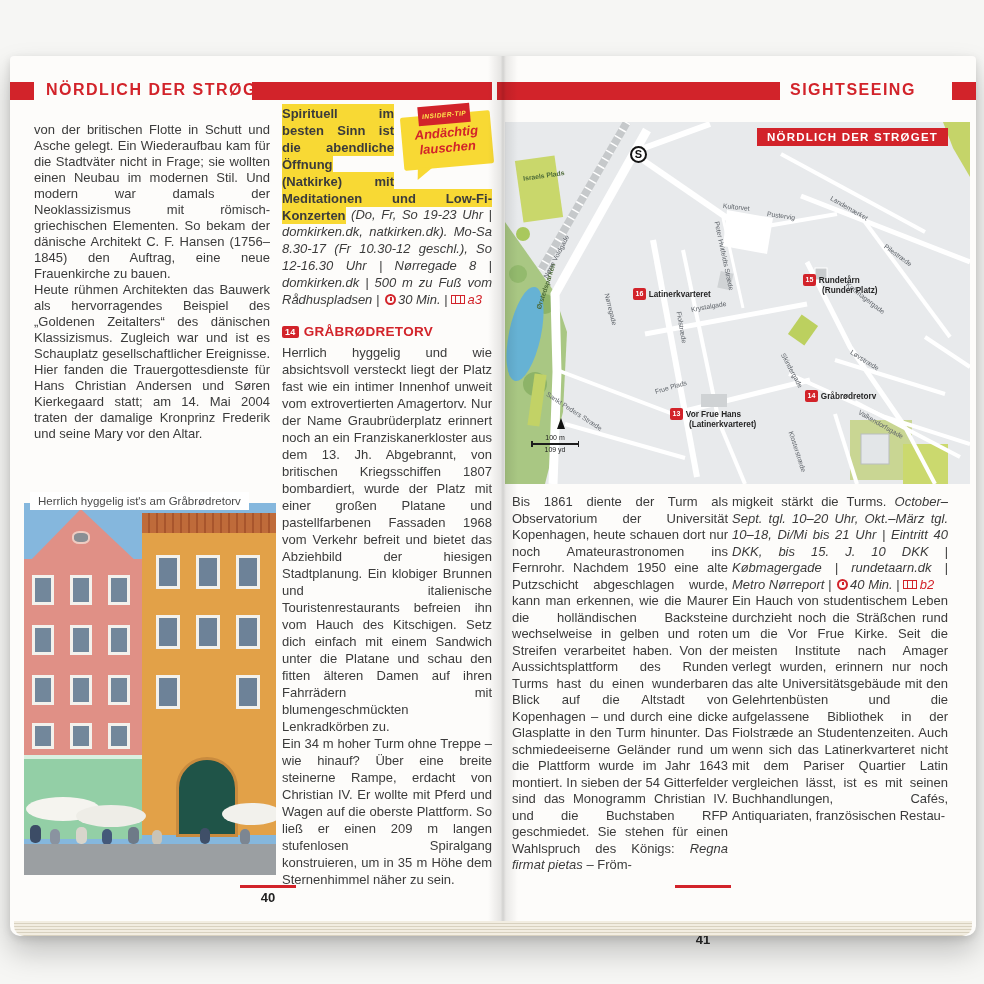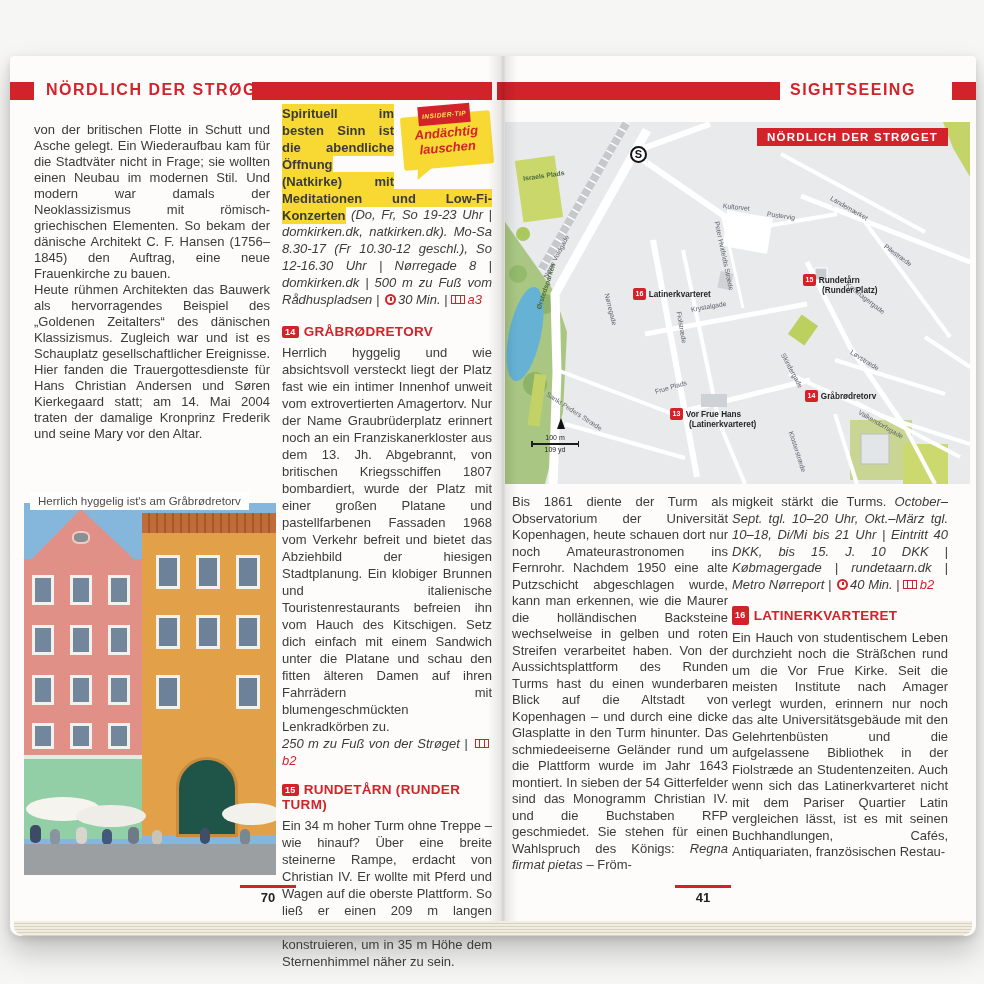--- a/index.html
+++ b/index.html
@@ -132,32 +132,26 @@
           <div>lauschen</div>
         </div>
       </div>
       <span class="hl">Spirituell im besten Sinn ist die abendliche Öffnung (Natkirke) mit Meditationen und Low-Fi-Konzerten</span><span class="it"> (Do, Fr, So 19-23 Uhr | domkirken.dk, natkirken.dk). Mo-Sa 8.30-17 (Fr 10.30-12 geschl.), So 12-16.30 Uhr | Nørregade 8 | domkirken.dk | 500 m zu Fuß vom Rådhuspladsen | </span><span class="ic-clock"></span><span class="it">30 Min. </span><span>|</span><span class="ic-map"></span><span class="it red">a3</span>
     </div>
 
     <div class="sec-head" style="margin-top:16px">
       <span class="numbadge">14</span><span>GRÅBRØDRETORV</span>
     </div>
     <div class="col2txt">Herrlich hyggelig und wie absichtsvoll versteckt liegt der Platz fast wie ein intimer Innenhof unweit vom extrovertierten Amagertorv. Nur der Name Graubrüderplatz erinnert noch an ein Franziskanerkloster aus dem 13. Jh. Abgebrannt, von britischen Kriegsschiffen 1807 bombardiert, wurde der Platz mit einer großen Platane und pastellfarbenen Fassaden 1968 vom Verkehr befreit und bietet das Abziehbild der hiesigen Stadtplanung. Ein klobiger Brunnen und italienische Touristenrestaurants befreien ihn vom Hauch des Kitschigen. Setz dich einfach mit einem Sandwich unter die Platane und schau den fitten älteren Damen auf ihren Fahrrädern mit blumengeschmückten Lenkradkörben zu.</div>
-    <div class="col2txt">
-      <span class="it">250 m zu Fuß von der Strøget | </span><span class="ic-map"></span><span class="it red">b2</span>
-    </div>
-
-    <div class="sec-head">
-      <span class="numbadge">15</span><span>RUNDETÅRN (RUNDER TURM)</span>
-    </div>
+
     <div class="col2txt">Ein 34 m hoher Turm ohne Treppe – wie hinauf? Über eine breite steinerne Rampe, erdacht von Christian IV. Er wollte mit Pferd und Wagen auf die oberste Plattform. So ließ er einen 209 m langen stufenlosen Spiralgang konstruieren, um in 35 m Höhe dem Sternenhimmel näher zu sein.</div>
   </div>
 
   <div class="pgline" style="left:230px;top:829px"></div>
-  <div class="pgnum" style="left:230px;top:834px">70</div>
+  <div class="pgnum" style="left:230px;top:834px">40</div>
 
   <div class="redbar" style="left:487px;top:26px;width:283px"></div>
   <div class="hdr" style="left:780px;top:25px">SIGHTSEEING</div>
   <div class="redbar" style="left:942px;top:26px;width:24px"></div>
 
   <div class="map" style="left:495px;top:66px;width:465px;height:362px">
     <svg width="465" height="362" viewBox="0 0 465 362">
       <rect x="0" y="0" width="465" height="362" fill="#e8eaec"></rect>
 
       <rect x="14" y="36" width="40" height="62" fill="#c9d76b" transform="rotate(-8 34 67)"></rect>
@@ -256,25 +250,22 @@
   </div>
 
   <div class="abs bodytxt" style="left:502px;top:438px;width:216px;line-height:16.5px">
     <span>Bis 1861 diente der Turm als Observatorium der Universität Kopenhagen, heute schauen dort nur noch Amateurastronomen ins Fernrohr. Nachdem 1950 eine alte Putzschicht abgeschlagen wurde, kann man erkennen, wie die Maurer die holländischen Backsteine wechselweise in gelben und roten Streifen verarbeitet haben. Von der Aussichtsplattform des Runden Turms hast du einen wunderbaren Blick auf die Altstadt von Kopenhagen – und durch eine dicke Glasplatte in den Turm hinunter. Das schmiedeeiserne Geländer rund um die Plattform wurde im Jahr 1643 montiert. In sieben der 54 Gitterfelder sind das Monogramm Christian IV. und die Buchstaben RFP geschmiedet. Sie stehen für einen Wahlspruch des Königs: </span><span class="it">Regna firmat pietas</span><span> – Fröm-</span>
   </div>
 
   <div class="abs bodytxt" style="left:722px;top:438px;width:216px;line-height:16.5px">
     <div>
       <span>migkeit stärkt die Turms. </span><span class="it">October–Sept. tgl. 10–20 Uhr, Okt.–März tgl. 10–18, Di/Mi bis 21 Uhr | Eintritt 40 DKK, bis 15. J. 10 DKK | Købmagergade | rundetaarn.dk | Metro Nørreport | </span><span class="ic-clock"></span><span class="it">40 Min. </span><span>|</span><span class="ic-map"></span><span class="it red">b2</span>
     </div>
-    <div class="sec-head">
-      <span class="numbadge">16</span><span>LATINERKVARTERET</span>
-    </div>
     <div>Ein Hauch von studentischem Leben durchzieht noch die Sträßchen rund um die Vor Frue Kirke. Seit die meisten Institute nach Amager verlegt wurden, erinnern nur noch das alte Universitätsgebäude mit den Gelehrtenbüsten und die aufgelassene Bibliothek in der Fiolstræde an Studentenzeiten. Auch wenn sich das Latinerkvarteret nicht mit dem Pariser Quartier Latin vergleichen lässt, ist es mit seinen Buchhandlungen, Cafés, Antiquariaten, französischen Restau-</div>
   </div>
 
   <div class="pgline" style="left:665px;top:829px"></div>
-  <div class="pgnum" style="left:665px;top:834px">41</div>
+  <div class="pgnum" style="left:665px;top:876px">41</div>
 
   <div class="gutter"></div>
   <div class="page-stack"></div>
  </div>
 </div>
 
 </body></html>

